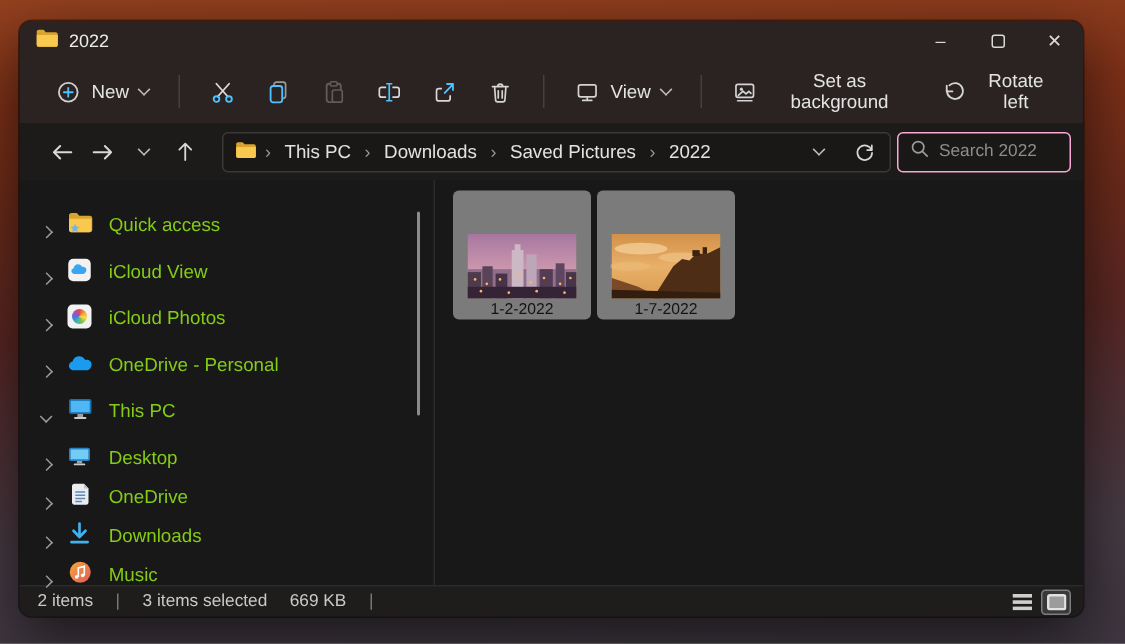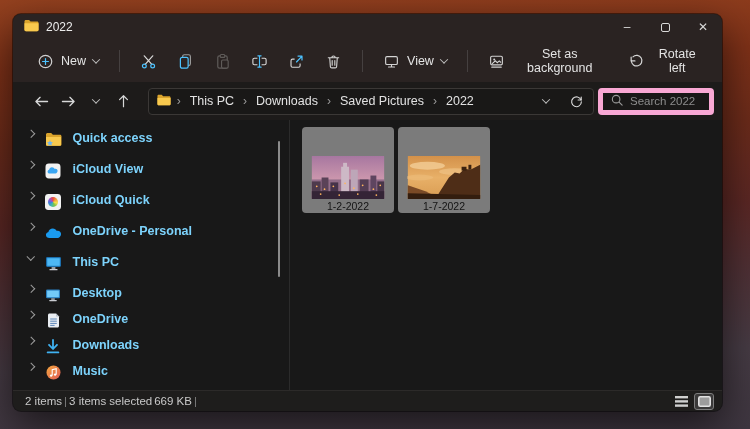--- a/index.html
+++ b/index.html
@@ -33,39 +33,39 @@
   .cright { transform:rotate(-45deg); }
   .side-chev { border-color:#9a9a9a; width:5.5px; height:5.5px; flex:none; }
   
   .addr-row { height:38px; background:#1d1b1a; display:flex; align-items:center; padding:0 8px 0 17px; flex:none; gap:4px; }
   .nav-btn { width:24px; height:26px; display:flex; align-items:center; justify-content:center; background:transparent; border:0; border-radius:4px; }
   .addr-box { margin-left:9px; width:462px; height:27px; background:#191817; border:1px solid #3b3836; border-radius:4px;
     display:flex; align-items:center; padding:0 8px; gap:6px; font-size:12.5px; color:#e2e2e2; }
   .crumb { background:transparent; border:0; color:#e2e2e2; font-family:inherit; font-size:12.5px; padding:2px 3px; border-radius:3px; }
   .crumb-sep { color:#9a9a9a; font-size:12px; }
   .addr-right { margin-left:auto; display:flex; align-items:center; gap:12px; }
-  .search-box { margin-left:0; width:116px; height:27px; background:#191817; border:5px solid #f9a8d4; border-radius:4px;
+  .search-box { margin-left:0; width:116px; height:27px; background:#191817; border:1px solid #f9a8d4; border-radius:4px;
     display:flex; align-items:center; padding:0 8px; gap:7px; }
   .search-box input { background:transparent; border:0; outline:0; width:80px; font-family:inherit; font-size:11.5px; color:#dcdcdc; }
   .search-box input::placeholder { color:#8d8d8d; }
   
   .body-area { flex:1; display:flex; position:relative; background:#181818; }
   .sidebar { width:277px; flex:none; position:relative; padding-top:11px; border-right:1px solid #2b2b2b; }
-  .side-row { height:26px; display:flex; align-items:flex-start; gap:11px; padding-left:15px; margin-bottom:5px; border-radius:4px; font-size:12.5px; color:#7dd3fc;font-weight:bold; }
+  .side-row { height:26px; display:flex; align-items:flex-end; gap:11px; padding-left:15px; margin-bottom:5px; border-radius:4px; font-size:12.5px; color:#84cc16; }
   .side-row.child { margin-bottom:0; }
   .side-icon { width:17px; height:17px; flex:none; display:flex; align-items:center; justify-content:center; }
   .side-scrollbar { position:absolute; right:9px; top:21px; width:2.5px; height:136px; background:#8b8b8b; border-radius:2px; }
   
   .content { flex:1; position:relative; padding:7px 0 0 12px; display:flex; gap:4px; align-items:flex-start; }
   .file-tile { width:92px; height:86px; background:#7b7b7b; border-radius:4px; display:flex; flex-direction:column; align-items:center; padding-top:29px; }
   .file-tile svg { display:block; border-radius:1px; }
   .file-label { font-size:10.5px; color:#141414; margin-top:1px; line-height:13px; }
   
   .statusbar { height:21px; flex:none; background:#1e1d1c; border-top:1px solid #2c2a29; display:flex; align-items:center;
-    padding:0 8px 0 12px; font-size:11.5px; color:#c9c9c9; gap:2px; }
+    padding:0 8px 0 12px; font-size:11.5px; color:#c9c9c9; gap:15px; }
   .st-sep { color:#7d7d7d; }
   .st-right { margin-left:auto; display:flex; gap:3px; }
   .view-toggle { width:20px; height:17px; display:flex; align-items:center; justify-content:center; background:transparent; border:1px solid transparent; border-radius:3px; }
   .view-toggle.active { border-color:#7d7d7d; background:#3a3939; }
 </style>
 </head>
 <body>
 
 <div class="window">
 
@@ -276,21 +276,21 @@
         </span>
         <span class="side-label">iCloud View</span>
       </div>
       <div class="side-row">
         <span class="chev cright side-chev"></span>
         <span class="side-icon">
           <span style="width:16px;height:16px;border-radius:3.4px;background:#f2f2f2;display:flex;align-items:center;justify-content:center;">
             <span style="width:10px;height:10px;border-radius:50%;background:conic-gradient(#e8483f,#f2a33c,#f5e04a,#7fc24a,#3fb7ae,#3f7fd9,#9b4fd1,#e8483f);"></span>
           </span>
         </span>
-        <span class="side-label">iCloud Quick</span>
+        <span class="side-label">iCloud Photos</span>
       </div>
       <div class="side-row">
         <span class="chev cright side-chev"></span>
         <span class="side-icon">
           <svg width="18" height="12" viewBox="0 0 18 12">
               <path d="M4.6 11.2c-2 0-3.6-1.4-3.6-3.2 0-1.5 1.1-2.75 2.6-3.1C4 2.8 5.9 1.2 8.2 1.2c1.9 0 3.5 1.05 4.3 2.6.3-.08.7-.13 1-.13 2 0 3.5 1.5 3.5 3.35 0 2.3-1.8 4.18-3.8 4.18z" fill="#1a9bf0"></path>
             </svg>
         </span>
         <span class="side-label">OneDrive - Personal</span>
       </div>

